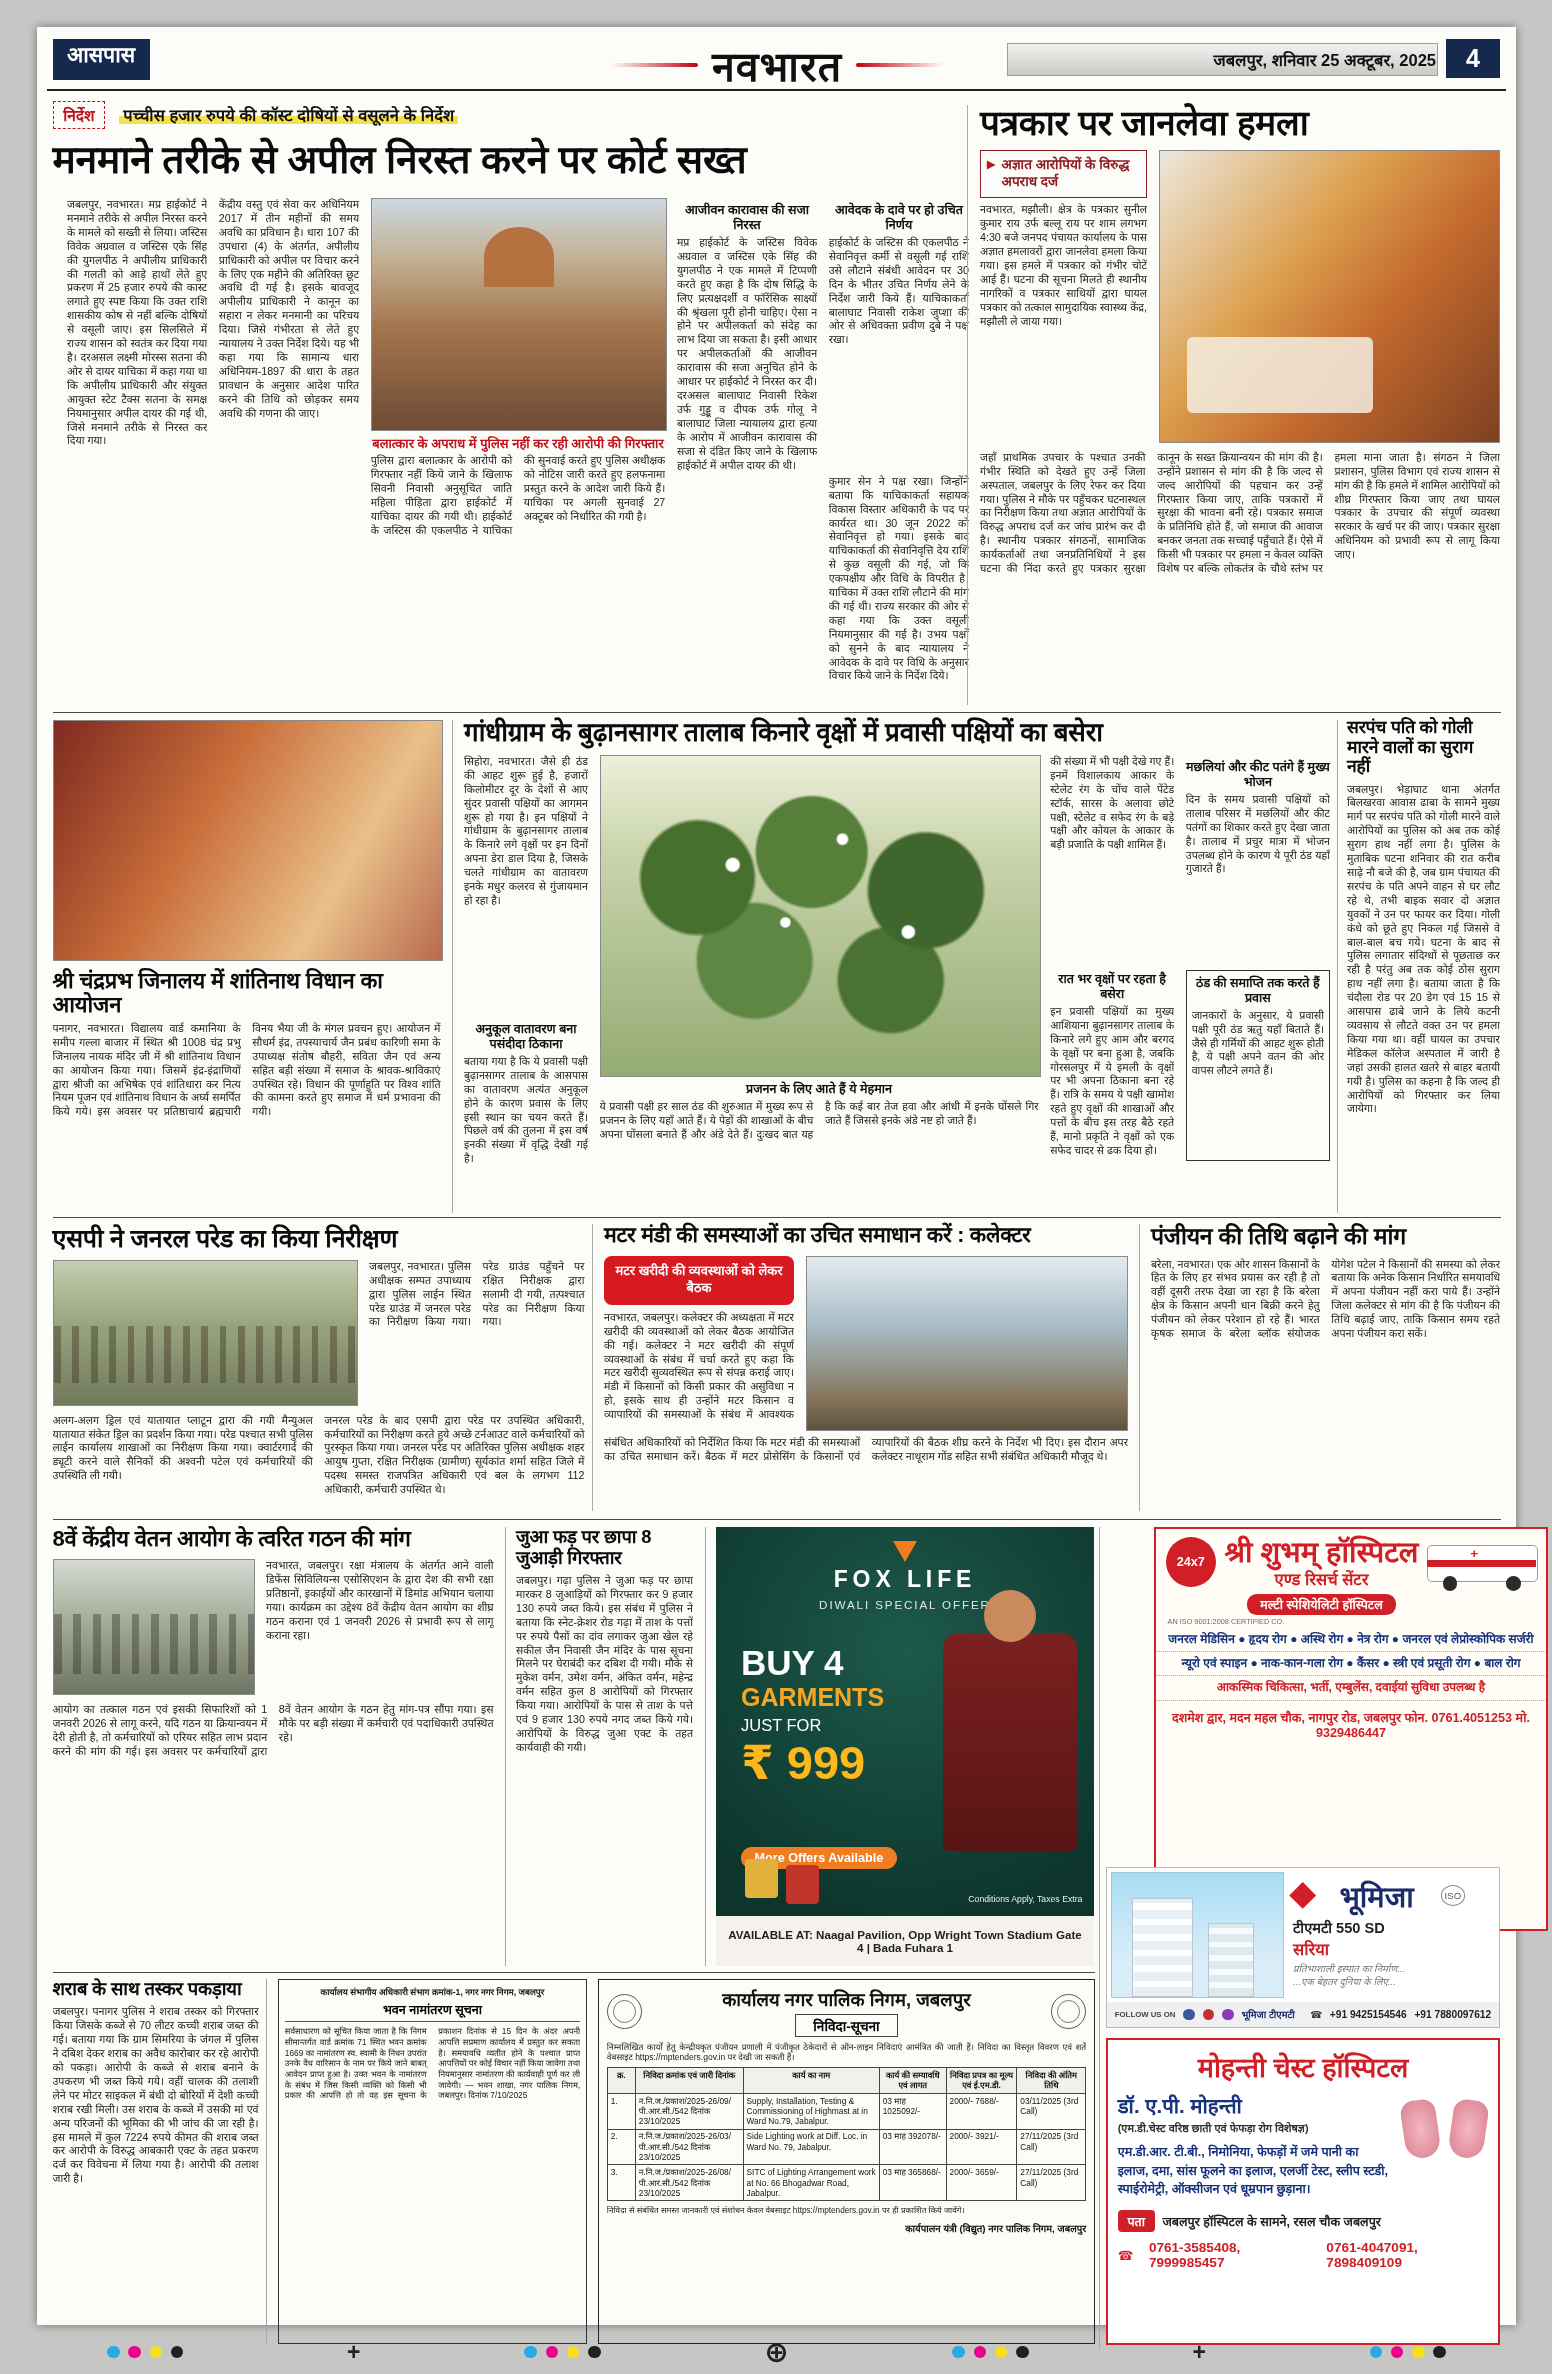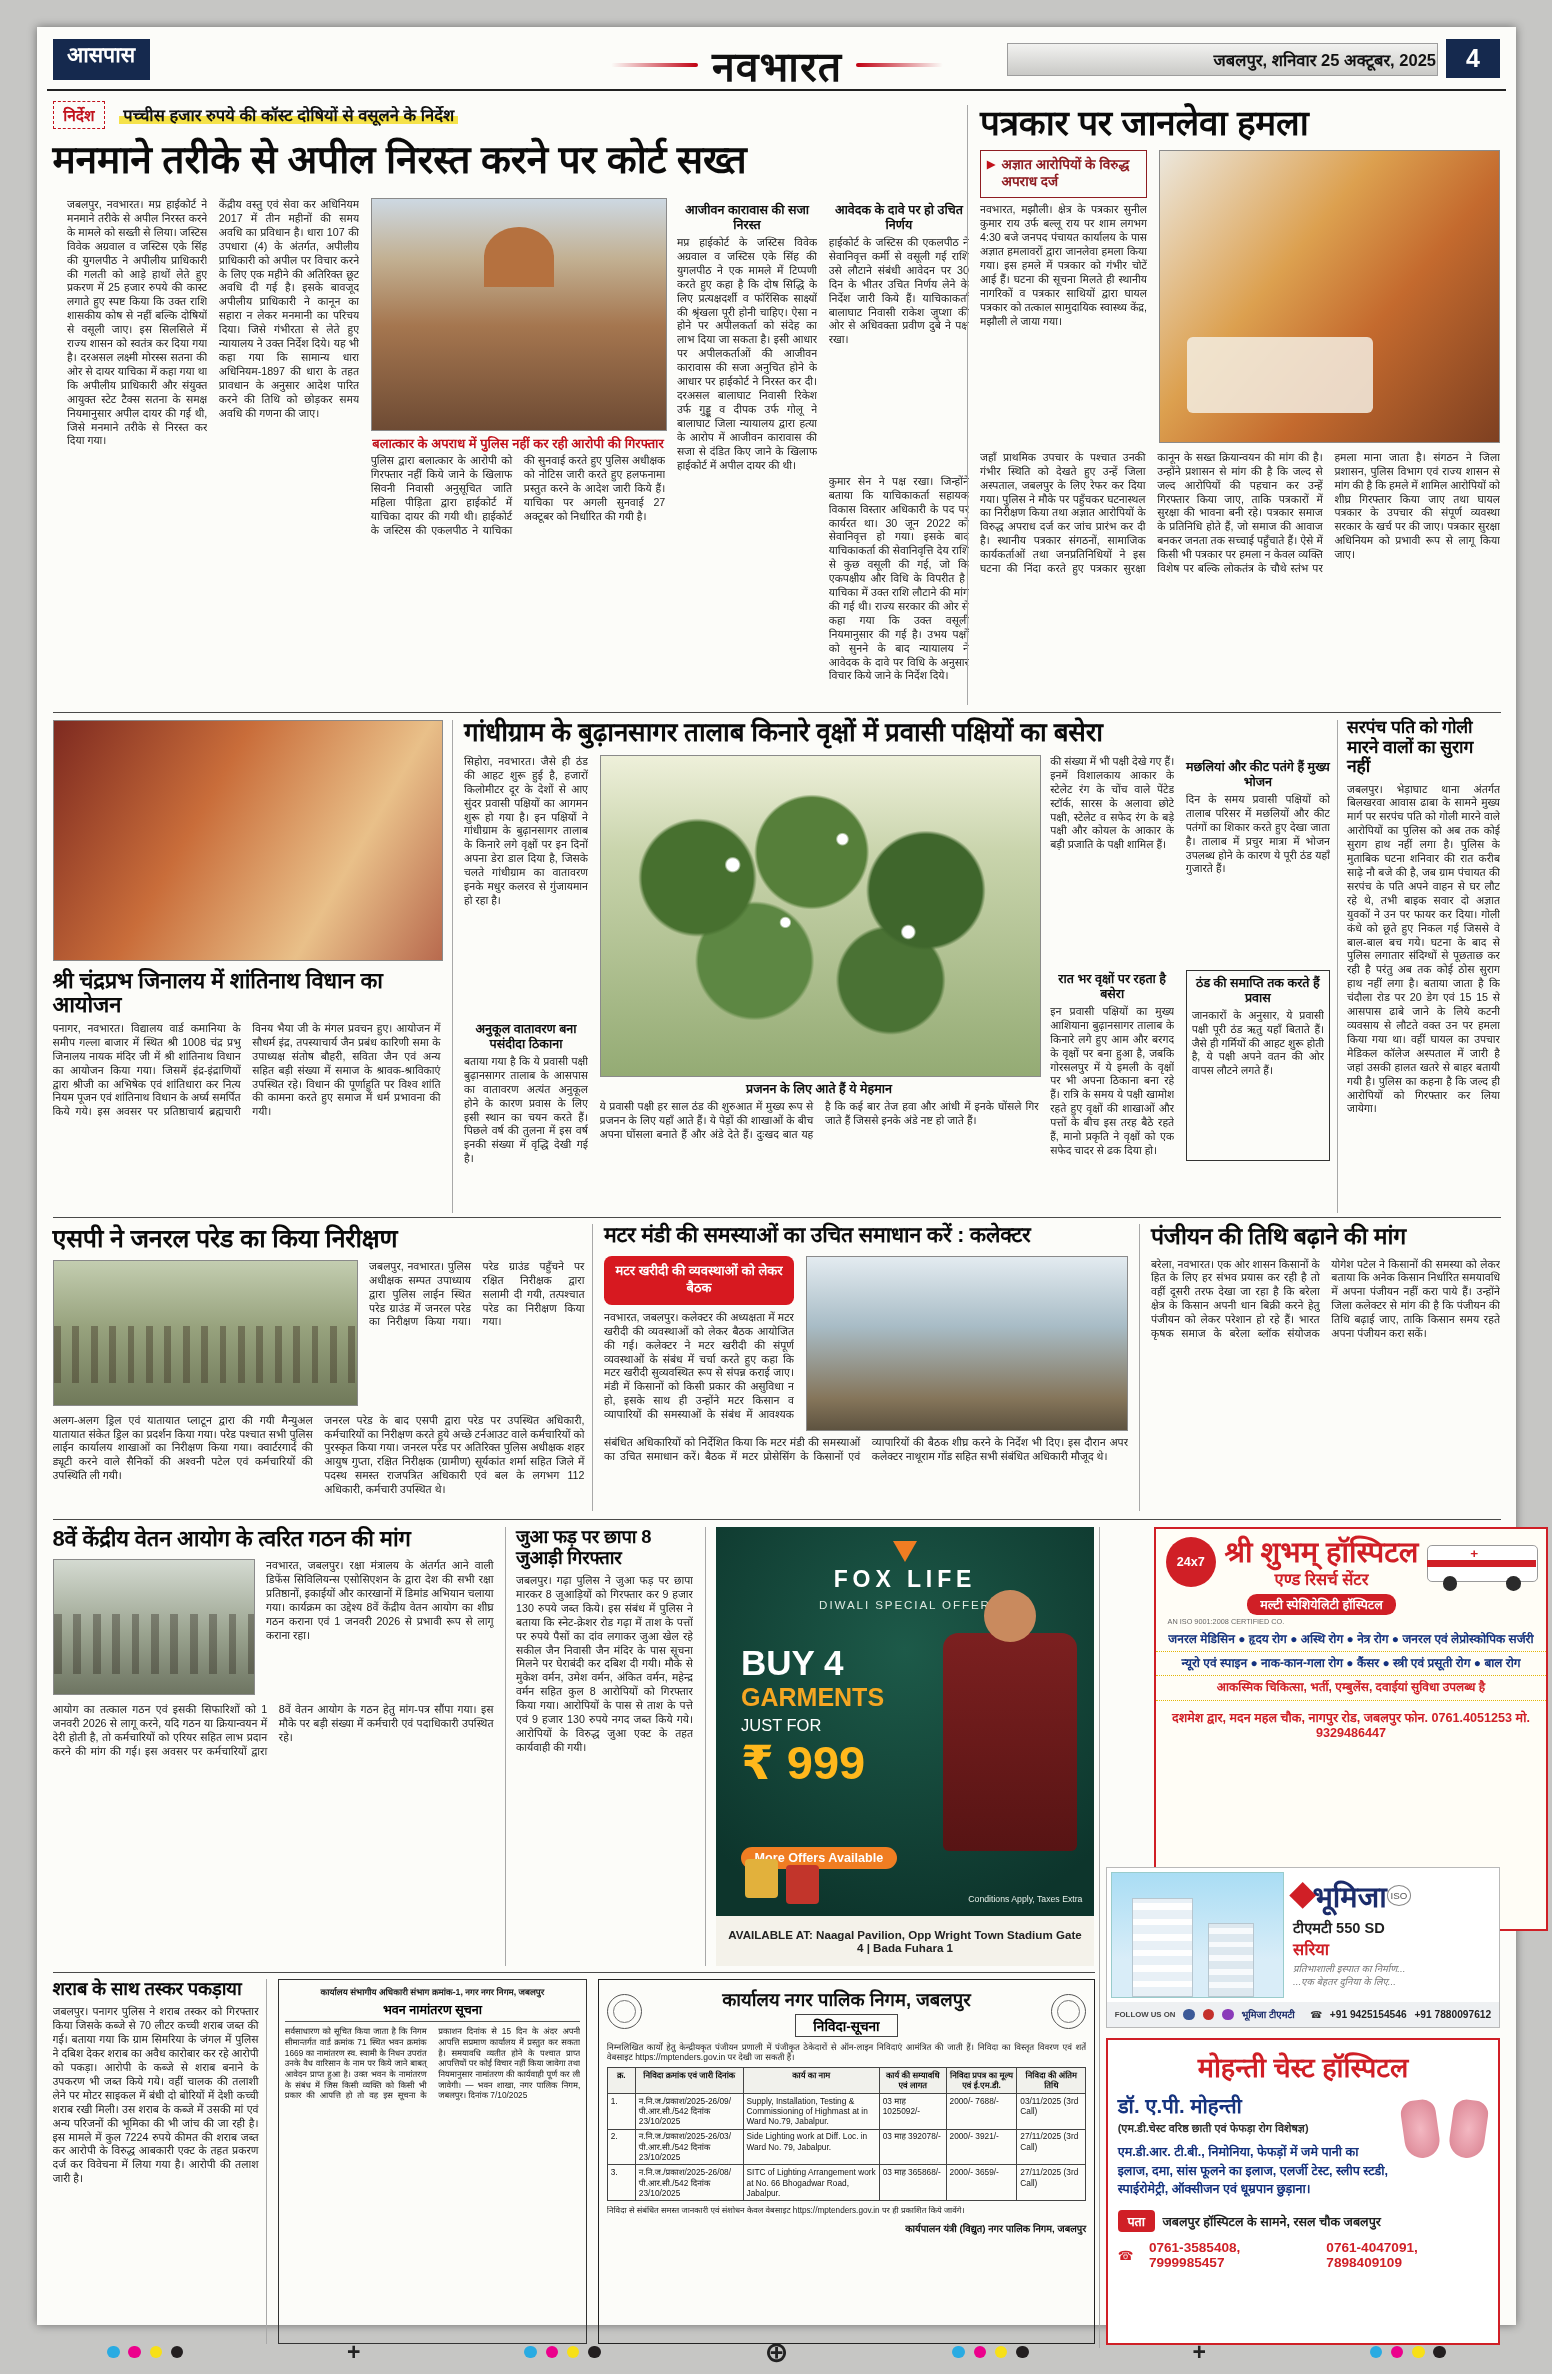--- a/index.html
+++ b/index.html
@@ -292,21 +292,21 @@
     <div style="font-size:7.3px;color:#666;padding:1.9px 11.6px;">AN ISO 9001:2008 CERTIFIED CO.</div>
     <div class="svc">जनरल मेडिसिन ● हृदय रोग ● अस्थि रोग ● नेत्र रोग ● जनरल एवं लेप्रोस्कोपिक सर्जरी</div>
     <div class="svc">न्यूरो एवं स्पाइन ● नाक-कान-गला रोग ● कैंसर ● स्त्री एवं प्रसूती रोग ● बाल रोग</div>
     <div class="svc" style="color:#d01f26;">आकस्मिक चिकित्सा, भर्ती, एम्बुलेंस, दवाईयां सुविधा उपलब्ध है</div>
     <div style="color:#d01f26;font-weight:bold;font-size:12.6px;text-align:center;padding:7.8px 7.8px;">दशमेश द्वार, मदन महल चौक, नागपुर रोड, जबलपुर  फोन. 0761.4051253 मो. 9329486447</div>
   </div>
 
   <div class="ab bhumija" style="left:1069px;top:1840px;width:394px;height:161px;box-sizing:border-box;">
     <div class="ph ph-build" style="position:absolute;left:3.9px;top:3.9px;width:171px;height:124px;border:1px solid #9cc;"></div>
     <div style="position:absolute;left:186px;top:7.8px;right:7.8px;">
-      <div style="display:flex;align-items:center;gap:0;">
+      <div style="display:flex;align-items:center;gap:27px;">
         <span class="diamond"></span>
         <span style="font-size:29px;font-weight:bold;color:#1b2c6b;">भूमिजा</span>
         <span style="font-size:9.7px;border:1px solid #888;border-radius:50%;padding:3.9px 2.9px;color:#555;">ISO</span>
       </div>
       <div style="font-size:14.6px;font-weight:bold;color:#222;margin-top:1.9px;">टीएमटी 550 SD</div>
       <div style="font-size:16.5px;font-weight:bold;color:#d01f26;">सरिया</div>
       <div style="font-size:9.7px;color:#777;font-style:italic;margin-top:1.9px;">प्रतिभाशाली इस्पात का निर्माण...</div>
       <div style="font-size:9.7px;color:#777;font-style:italic;">...एक बेहतर दुनिया के लिए...</div>
     </div>
     <div style="position:absolute;left:0;bottom:0;width:100%;height:25px;background:#eef0f2;display:flex;align-items:center;gap:7.8px;padding:0 7.8px;box-sizing:border-box;">

